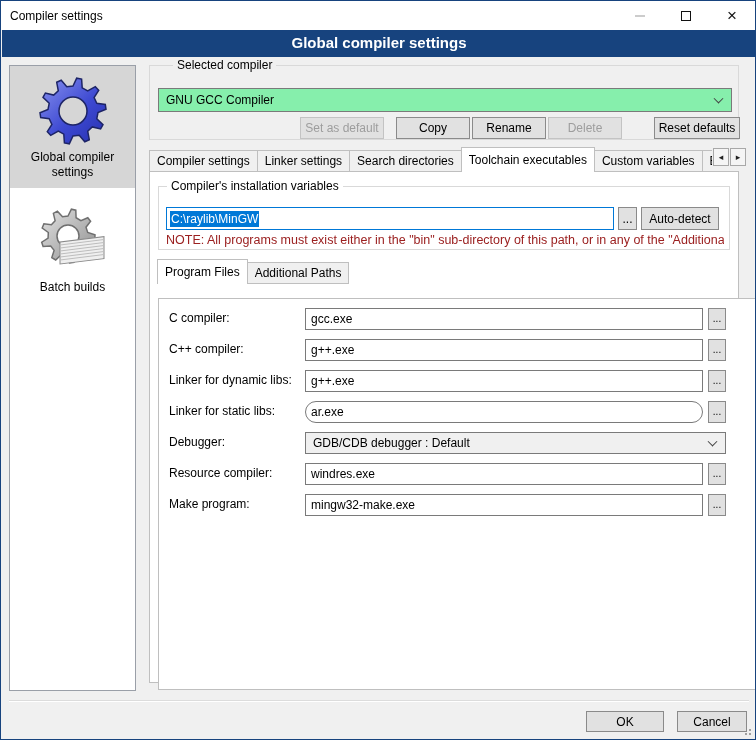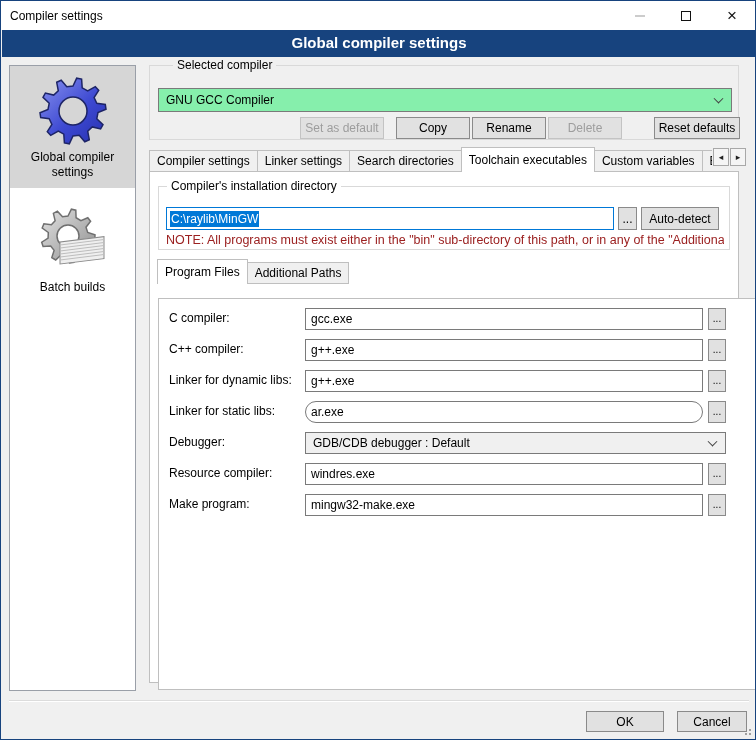--- a/index.html
+++ b/index.html
@@ -183,21 +183,21 @@
     <div class="tab clip">Build</div>
   </div>
   <div class="tab-arrows">
     <div class="arrow-btn">◂</div>
     <div class="arrow-btn">▸</div>
   </div>
 
   <div class="panel">
 
     <div class="groupbox gb-install">
-      <span class="legend on-white">Compiler's installation directory</span>
+      <span class="legend on-white">Compiler's installation variables</span>
       <div class="install-input">
         <span class="sel">C:\raylib\MinGW</span>
       </div>
       <button class="btn ib-browse">...</button>
       <button class="btn ib-auto">Auto-detect</button>
       <div class="note">NOTE: All programs must exist either in the "bin" sub-directory of this path, or in any of the "Additional</div>
     </div>
 
     <div class="subtabs">
       <div class="tab active">Program Files</div>

